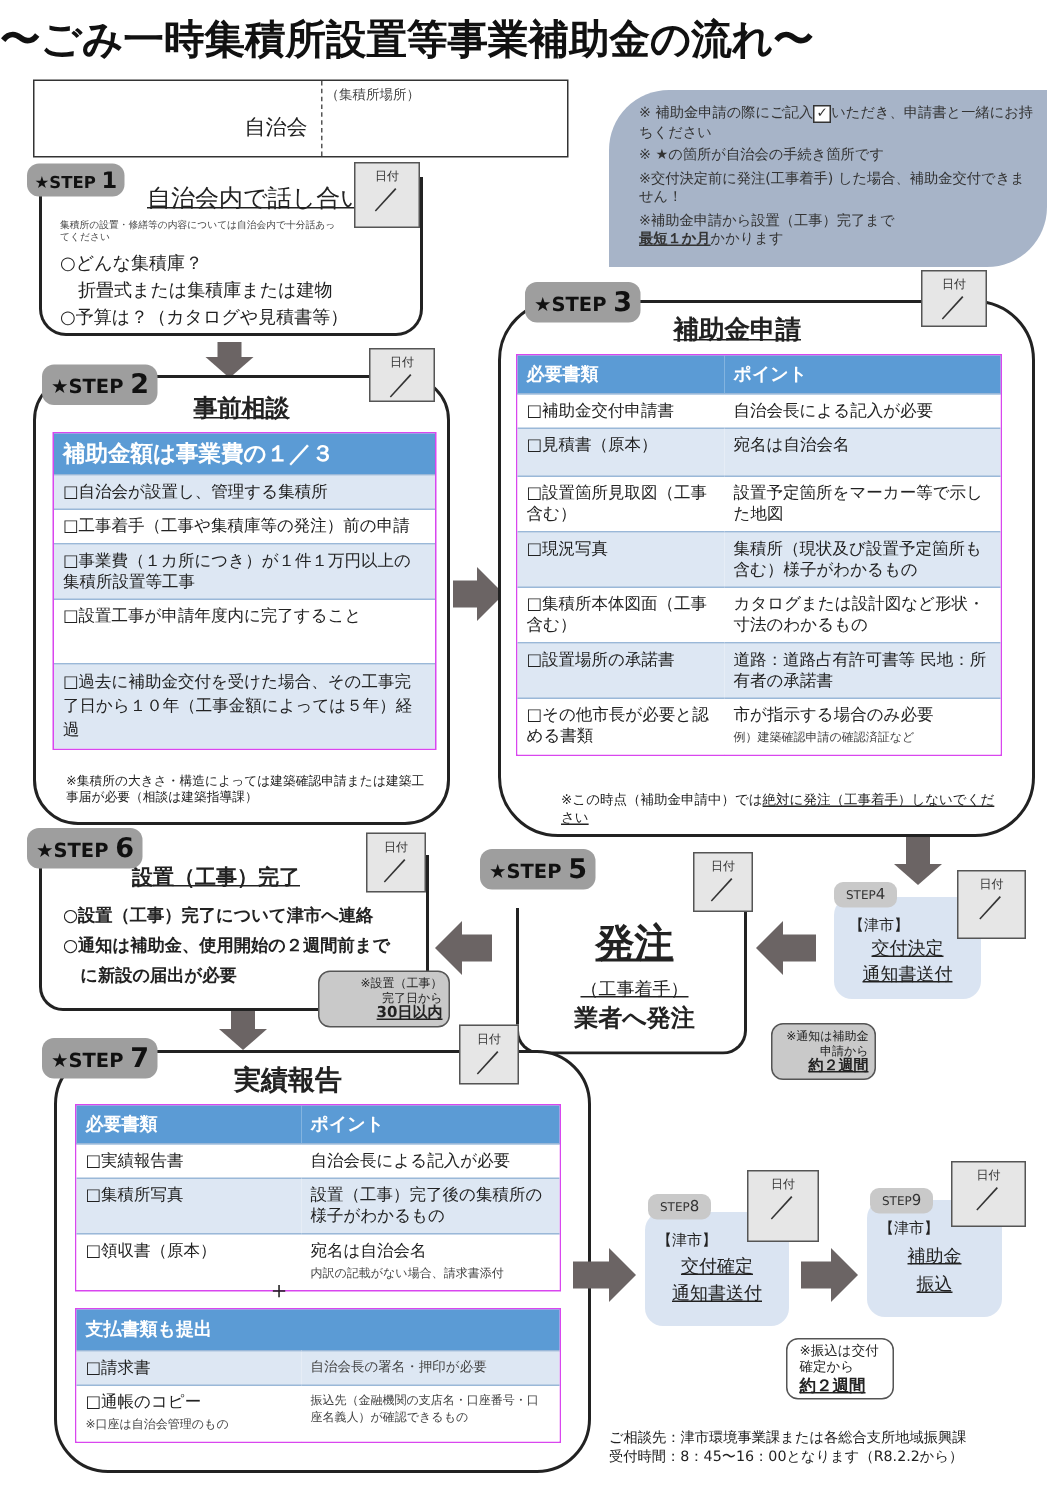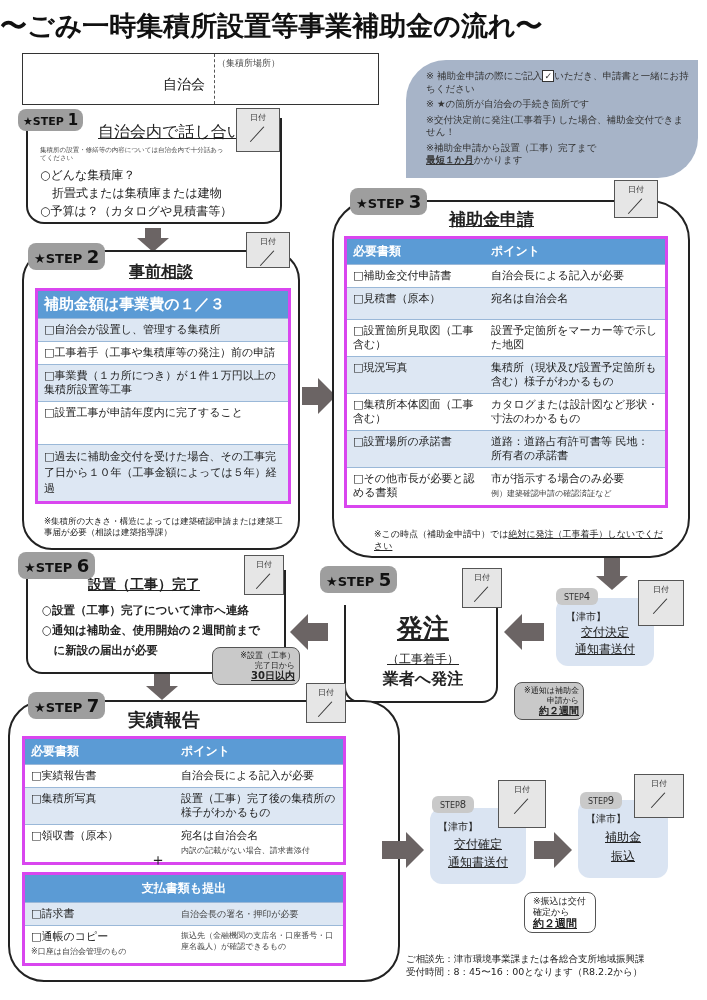--- a/index.html
+++ b/index.html
@@ -31,21 +31,21 @@
   .arrow-right .head { width: 0; height: 0; border-top: 18px solid transparent; border-bottom: 18px solid transparent; border-left: 18px solid #6b6464; }
   .arrow-left { display:flex; align-items:center; }
   .arrow-left .stem { background: #6b6464; height: 18px; }
   .arrow-left .head { width: 0; height: 0; border-top: 18px solid transparent; border-bottom: 18px solid transparent; border-right: 18px solid #6b6464; }
 
   table.tbl { border-collapse: collapse; width: 100%; font-size: 11px; }
   table.tbl th { background: #5b9bd5; color: #fff; text-align: left; font-size: 12px; padding: 4px 6px; }
   table.tbl td { border-top: 1px solid #9ab8d8; padding: 4px 6px; vertical-align: top; line-height: 14px; }
   table.tbl tr:nth-child(odd) td { background: #dde7f3; }
   table.tbl tr:nth-child(even) td { background: #ffffff; }
-  .tbl-wrap { border: 3px solid #d946ef; }
+  .tbl-wrap { border: 1px solid #d946ef; }
   .small { font-size: 8px; color:#444; }
 
   .city-box { background: #dae4f2; border-radius: 12px; text-align:center; font-size: 12px; }
   .callout { background: #c9c9c9; border: 1px solid #555; border-radius: 8px; font-size: 8px; text-align:right; line-height: 10px; padding: 3px 4px; margin-left: 12px; }
   .callout-white { background: #fff; border: 1px solid #555; border-radius: 8px; font-size: 9px; line-height: 11px; padding: 3px 8px; }
 </style>
 </head>
 <body>
 
 <div class="abs title">〜ごみ一時集積所設置等事業補助金の流れ〜</div>
@@ -209,21 +209,21 @@
   <div>※設置（工事）</div>
     <div>完了日から</div>
     <div class="u b" style="font-size:10px;">30日以内</div>
 </div>
 
 <div class="abs" style="left:146px; top:674px;">
   <div class="arrow-down-stem" style="height:12px; margin-left:8px;"></div>
   <div class="arrow-down"></div>
 </div>
 
-<div class="abs step-box" style="left:8px; top:700px; width:392px; height:282px; border-radius:36px;">
+<div class="abs step-box" style="left:36px; top:700px; width:358px; height:282px; border-radius:36px;">
   <div style="position:absolute; left:118px; top:6px; font-size:18px; font-weight:bold;">実績報告</div>
   <div class="tbl-wrap" style="position:absolute; left:12px; top:34px; width:324px;">
     <table class="tbl">
       <tbody>
           <tr>
             <th style="width:150px;">必要書類</th>
             <th>ポイント</th>
           </tr>
       <tr>
             <td>□実績報告書</td>
@@ -235,21 +235,21 @@
           </tr>
       <tr>
             <td>□領収書（原本）</td>
             <td><span>宛名は自治会名</span><br><span class="small">内訳の記載がない場合、請求書添付</span></td>
           </tr>
     </tbody>
       </table>
   </div>
   <div style="position:absolute; left:140px; top:148px; font-size:16px;">＋</div>
   <div class="tbl-wrap" style="position:absolute; left:12px; top:170px; width:324px;">
-    <div style="background:#5b9bd5; color:#fff; font-weight:bold; font-size:12px; padding:5px 6px;text-align:center;">支払書類も提出</div>
+    <div style="background:#5b9bd5; color:#fff; font-weight:bold; font-size:12px; padding:5px 6px;">支払書類も提出</div>
     <table class="tbl">
       <tbody>
           <tr>
             <td style="width:150px;">□請求書</td>
             <td class="small" style="font-size:9px;">自治会長の署名・押印が必要</td>
           </tr>
       <tr>
             <td><span>□通帳のコピー</span><br><span class="small">※口座は自治会管理のもの</span></td>
             <td class="small" style="font-size:8px; line-height:11px;">振込先（金融機関の支店名・口座番号・口座名義人）が確認できるもの</td>
           </tr>

